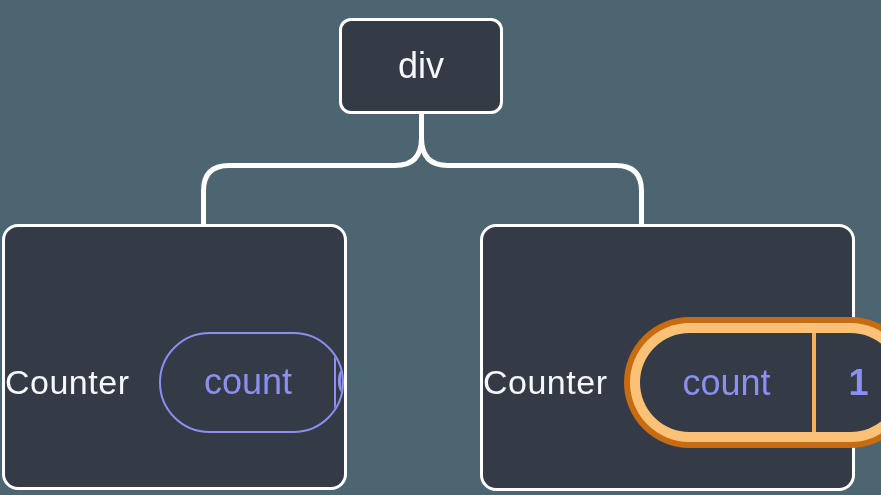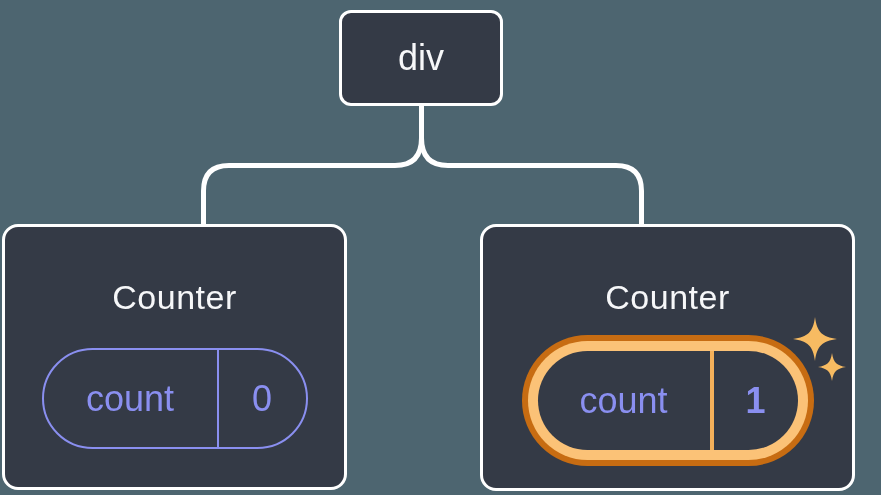--- a/index.html
+++ b/index.html
@@ -16,31 +16,31 @@
   .stage{
     position:relative;width:881px;height:495px;overflow:hidden;
     background:var(--page_bg,#4d6570);
   }
   .connectors{position:absolute;left:0;top:0;width:881px;height:495px;}
   .connectors path{
     stroke:var(--connector,#ffffff);stroke-width:5;fill:none;
     stroke-linecap:round;stroke-linejoin:round;
   }
   .node-root{
-    position:absolute;left:339px;top:10px;width:164px;height:96px;
+    position:absolute;left:339px;top:18px;width:164px;height:96px;
     background:var(--card_bg,#343a46);
     border:3px solid var(--card_border,#ffffff);border-radius:12px;
     display:flex;align-items:center;justify-content:center;
     color:var(--title_text,#f6f7f9);font-size:36px;
   }
   .card{
     position:absolute;top:224px;
     background:var(--card_bg,#343a46);
     border:3px solid var(--card_border,#ffffff);border-radius:16px;
-    display:flex;flex-direction:column;align-items:center;
+    display:flex;flex-direction:row;align-items:center;
     padding-top:50px;
   }
   .card-left{left:2px;width:345px;height:266px;gap:30px;}
   .card-right{left:480px;width:375px;height:267px;gap:17px;}
   .card-title{
     color:var(--title_text,#f6f7f9);font-size:34px;font-weight:500;
     line-height:41px;letter-spacing:.5px;
   }
   
   .pill{

